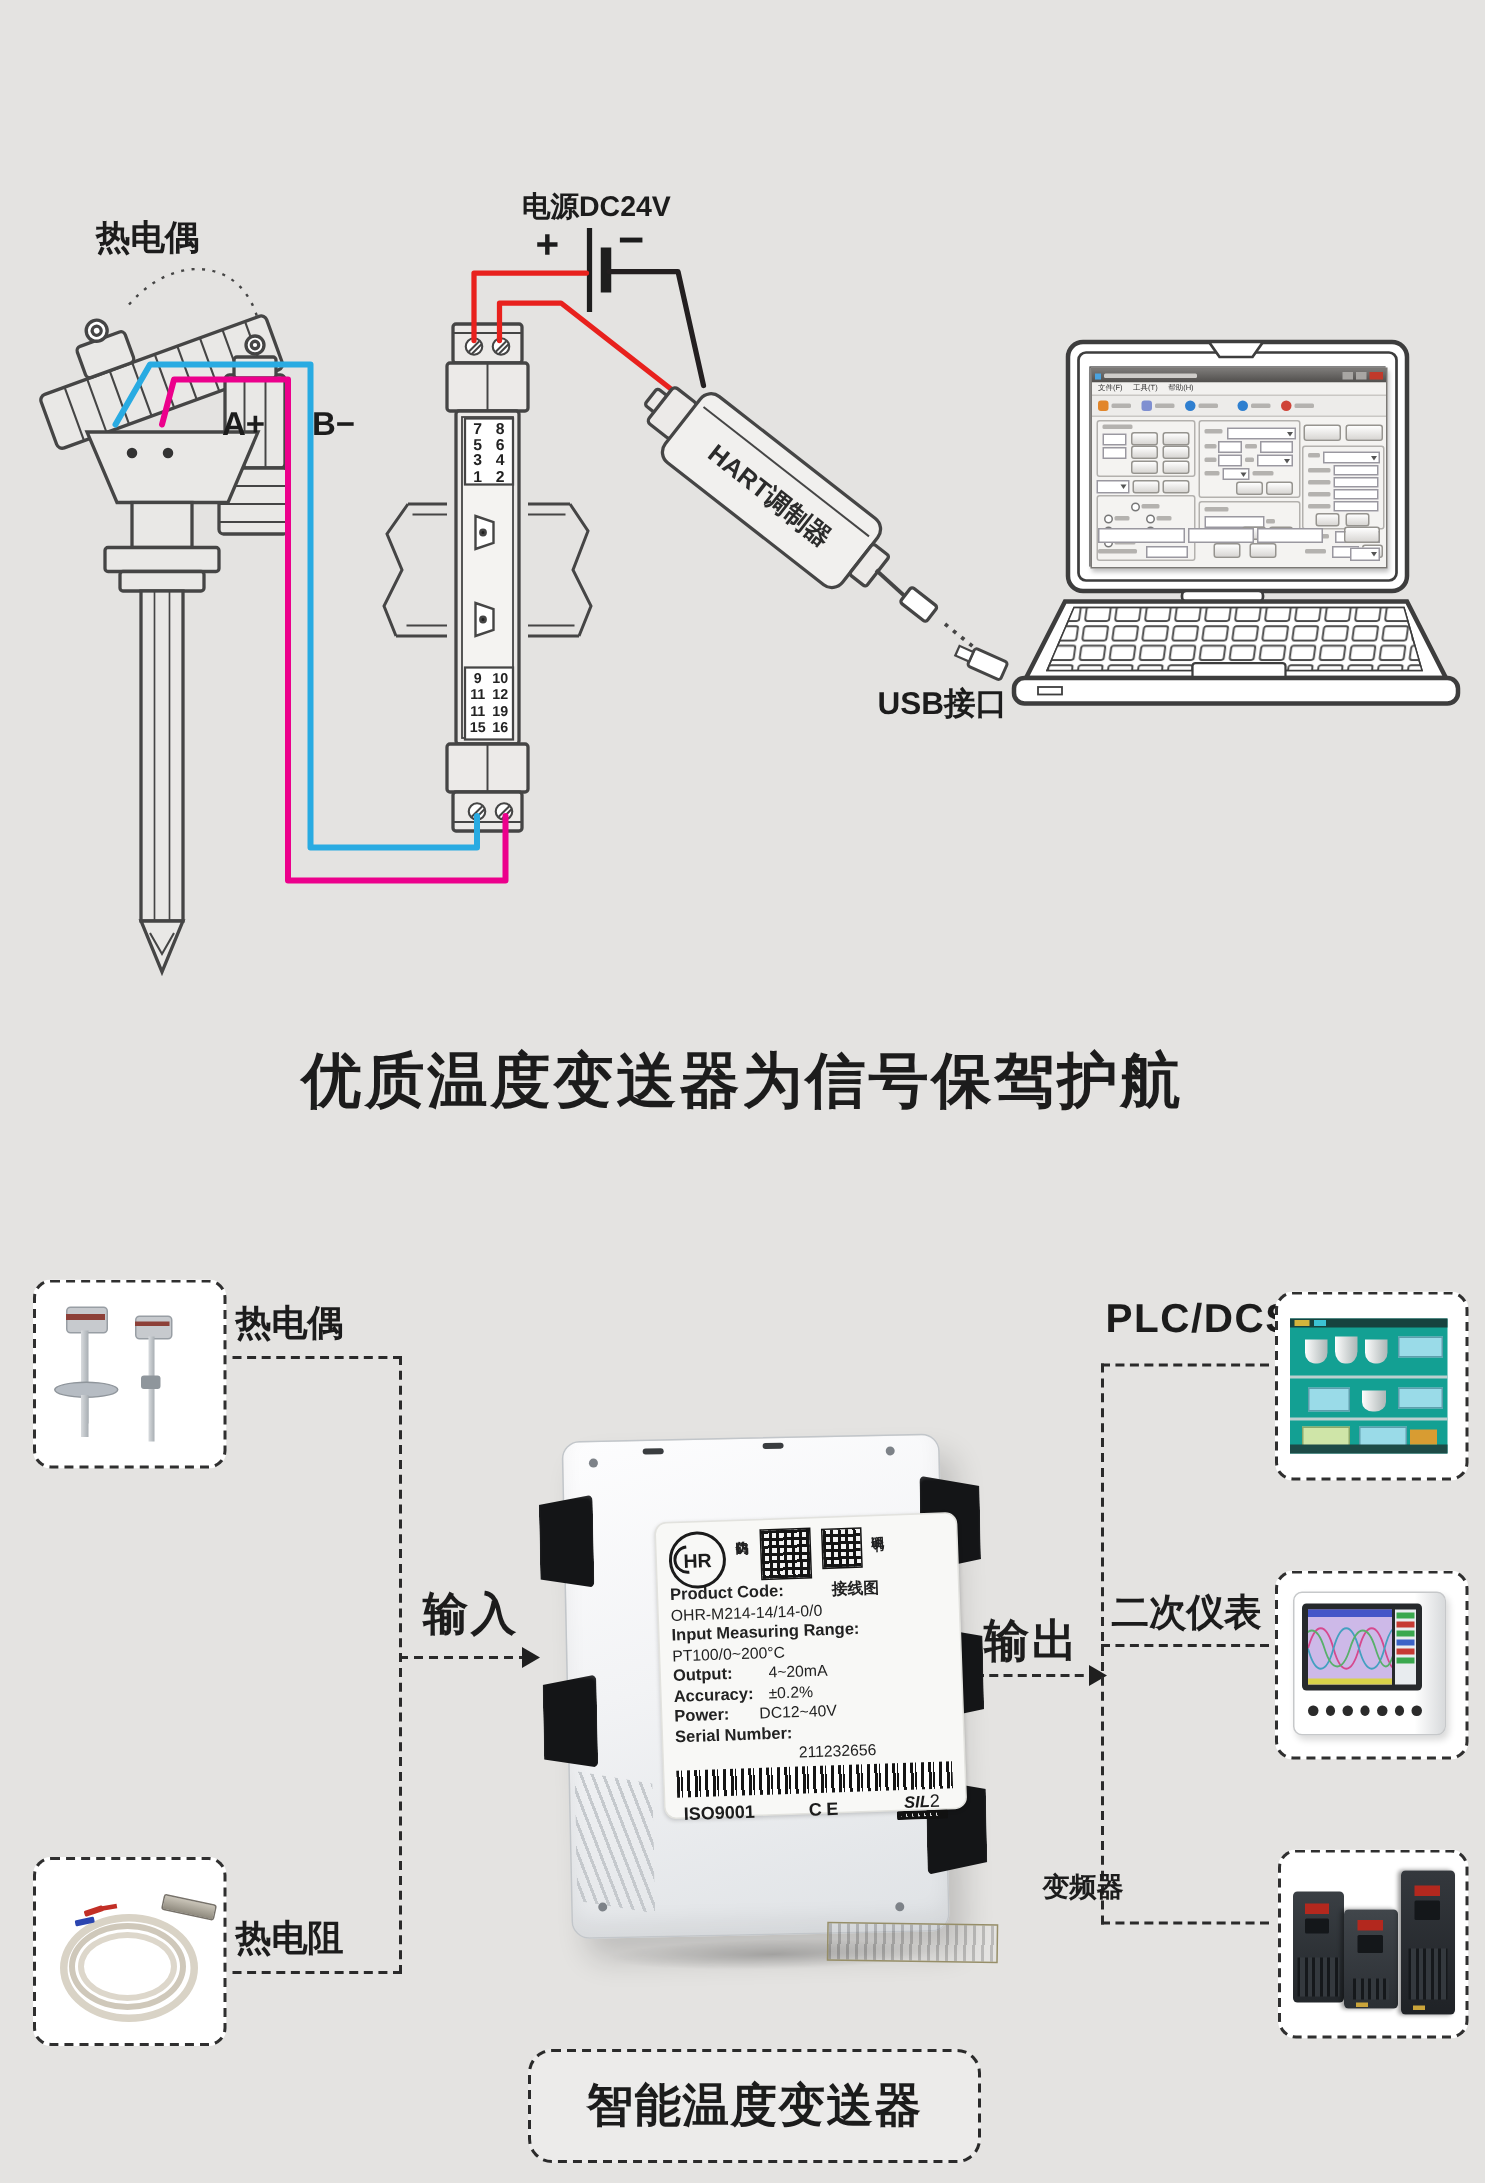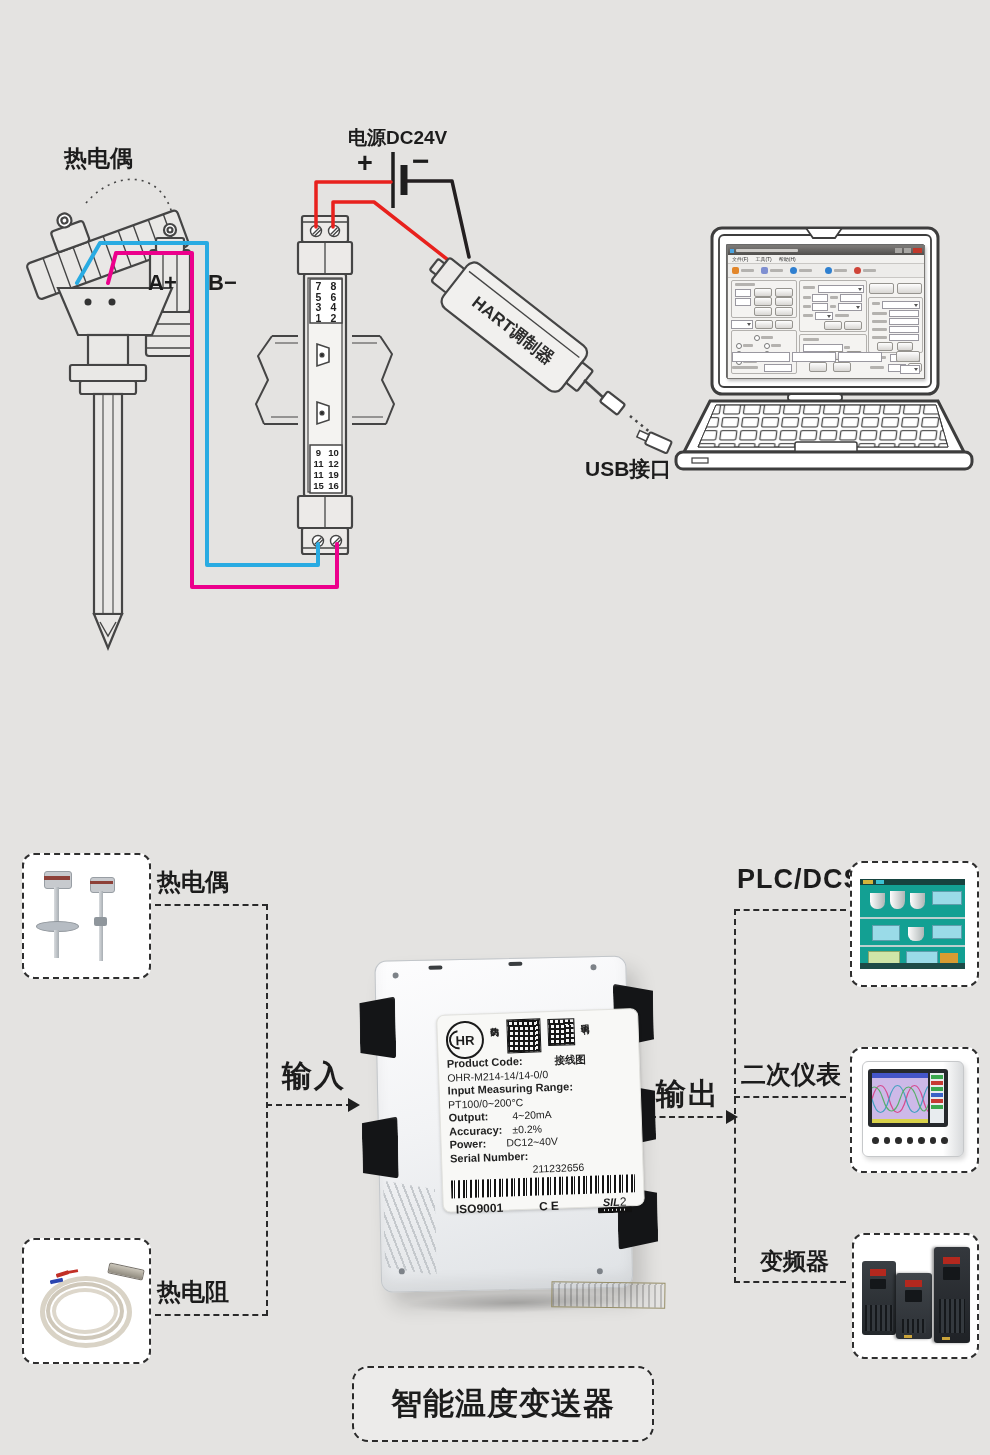--- a/index.html
+++ b/index.html
@@ -329,20 +329,21 @@
       <div class="inp abs" style="left:64px;top:-26px;width:42px;height:8px"></div>
       <div class="inp abs" style="left:110px;top:-26px;width:42px;height:8px"></div>
       <div class="btn9 abs" style="left:168px;top:-27px;width:22px;height:9px"></div>
       <div class="tx abs" style="left:4px;top:-12px;width:26px"></div>
       <div class="inp abs" style="left:172px;top:-13px;width:18px;height:7px">
           <div class="caret abs" style="right:1px;top:2px"></div>
         </div>
     </div>
   </div>
 
+  <div class="abs b" style="left:0;top:693px;width:990px;text-align:center;font-size:40px;letter-spacing:2px">优质温度变送器为信号保驾护航</div>
 
   <div class="abs hline" style="left:155px;top:904px;width:113px"></div>
   <div class="abs vline" style="left:266px;top:904px;height:412px"></div>
   <div class="abs hline" style="left:155px;top:1314px;width:113px"></div>
   <div class="abs hline" style="left:266px;top:1104px;width:86px"></div>
   <div class="abs arrowhead" style="left:348px;top:1098px"></div>
   <div class="abs b" style="left:282px;top:1056px;font-size:30px;letter-spacing:2px">输入</div>
   <div class="abs hline" style="left:650px;top:1116px;width:82px"></div>
   <div class="abs arrowhead" style="left:726px;top:1110px"></div>
   <div class="abs b" style="left:656px;top:1074px;font-size:30px;letter-spacing:2px">输出</div>
@@ -493,21 +494,21 @@
       <span style="width:7px;height:7px;border-radius:50%;background:#2b2b2b"></span>
         <span style="width:7px;height:7px;border-radius:50%;background:#2b2b2b"></span>
       <span style="width:7px;height:7px;border-radius:50%;background:#2b2b2b"></span>
         <span style="width:7px;height:7px;border-radius:50%;background:#2b2b2b"></span>
       <span style="width:7px;height:7px;border-radius:50%;background:#2b2b2b"></span>
         <span style="width:7px;height:7px;border-radius:50%;background:#2b2b2b"></span>
       <span style="width:7px;height:7px;border-radius:50%;background:#2b2b2b"></span>
     </div>
   </div>
 
-  <div class="abs b" style="left:760px;top:1246px;font-size:23px">变频器</div>
+  <div class="abs b" style="left:695px;top:1246px;font-size:18px">变频器</div>
   <div class="abs whitebox" style="left:852px;top:1233px;width:123px;height:122px">
     <div class="abs" style="left:8px;top:26px;width:34px;height:74px;background:linear-gradient(#3a3f44,#23272b);border-radius:3px">
       <div class="abs" style="left:8px;top:8px;width:16px;height:7px;background:#b3281e"></div>
       <div class="abs" style="left:8px;top:18px;width:16px;height:10px;background:#14171a;border-radius:1px"></div>
       <div class="abs" style="left:3px;top:44px;width:28px;height:26px;background:repeating-linear-gradient(90deg,#15181b 0 2px,#34393e 2px 5px)"></div>
     </div>
     <div class="abs" style="left:42px;top:38px;width:36px;height:66px;background:linear-gradient(#41464b,#2b2f34);border-radius:3px;box-shadow:-2px 0 3px rgba(0,0,0,.4)">
       <div class="abs" style="left:9px;top:7px;width:17px;height:7px;background:#b3281e"></div>
       <div class="abs" style="left:9px;top:17px;width:17px;height:12px;background:#14171a;border-radius:1px"></div>
       <div class="abs" style="left:6px;top:46px;width:24px;height:14px;background:repeating-linear-gradient(90deg,#15181b 0 2px,#34393e 2px 5px)"></div>

